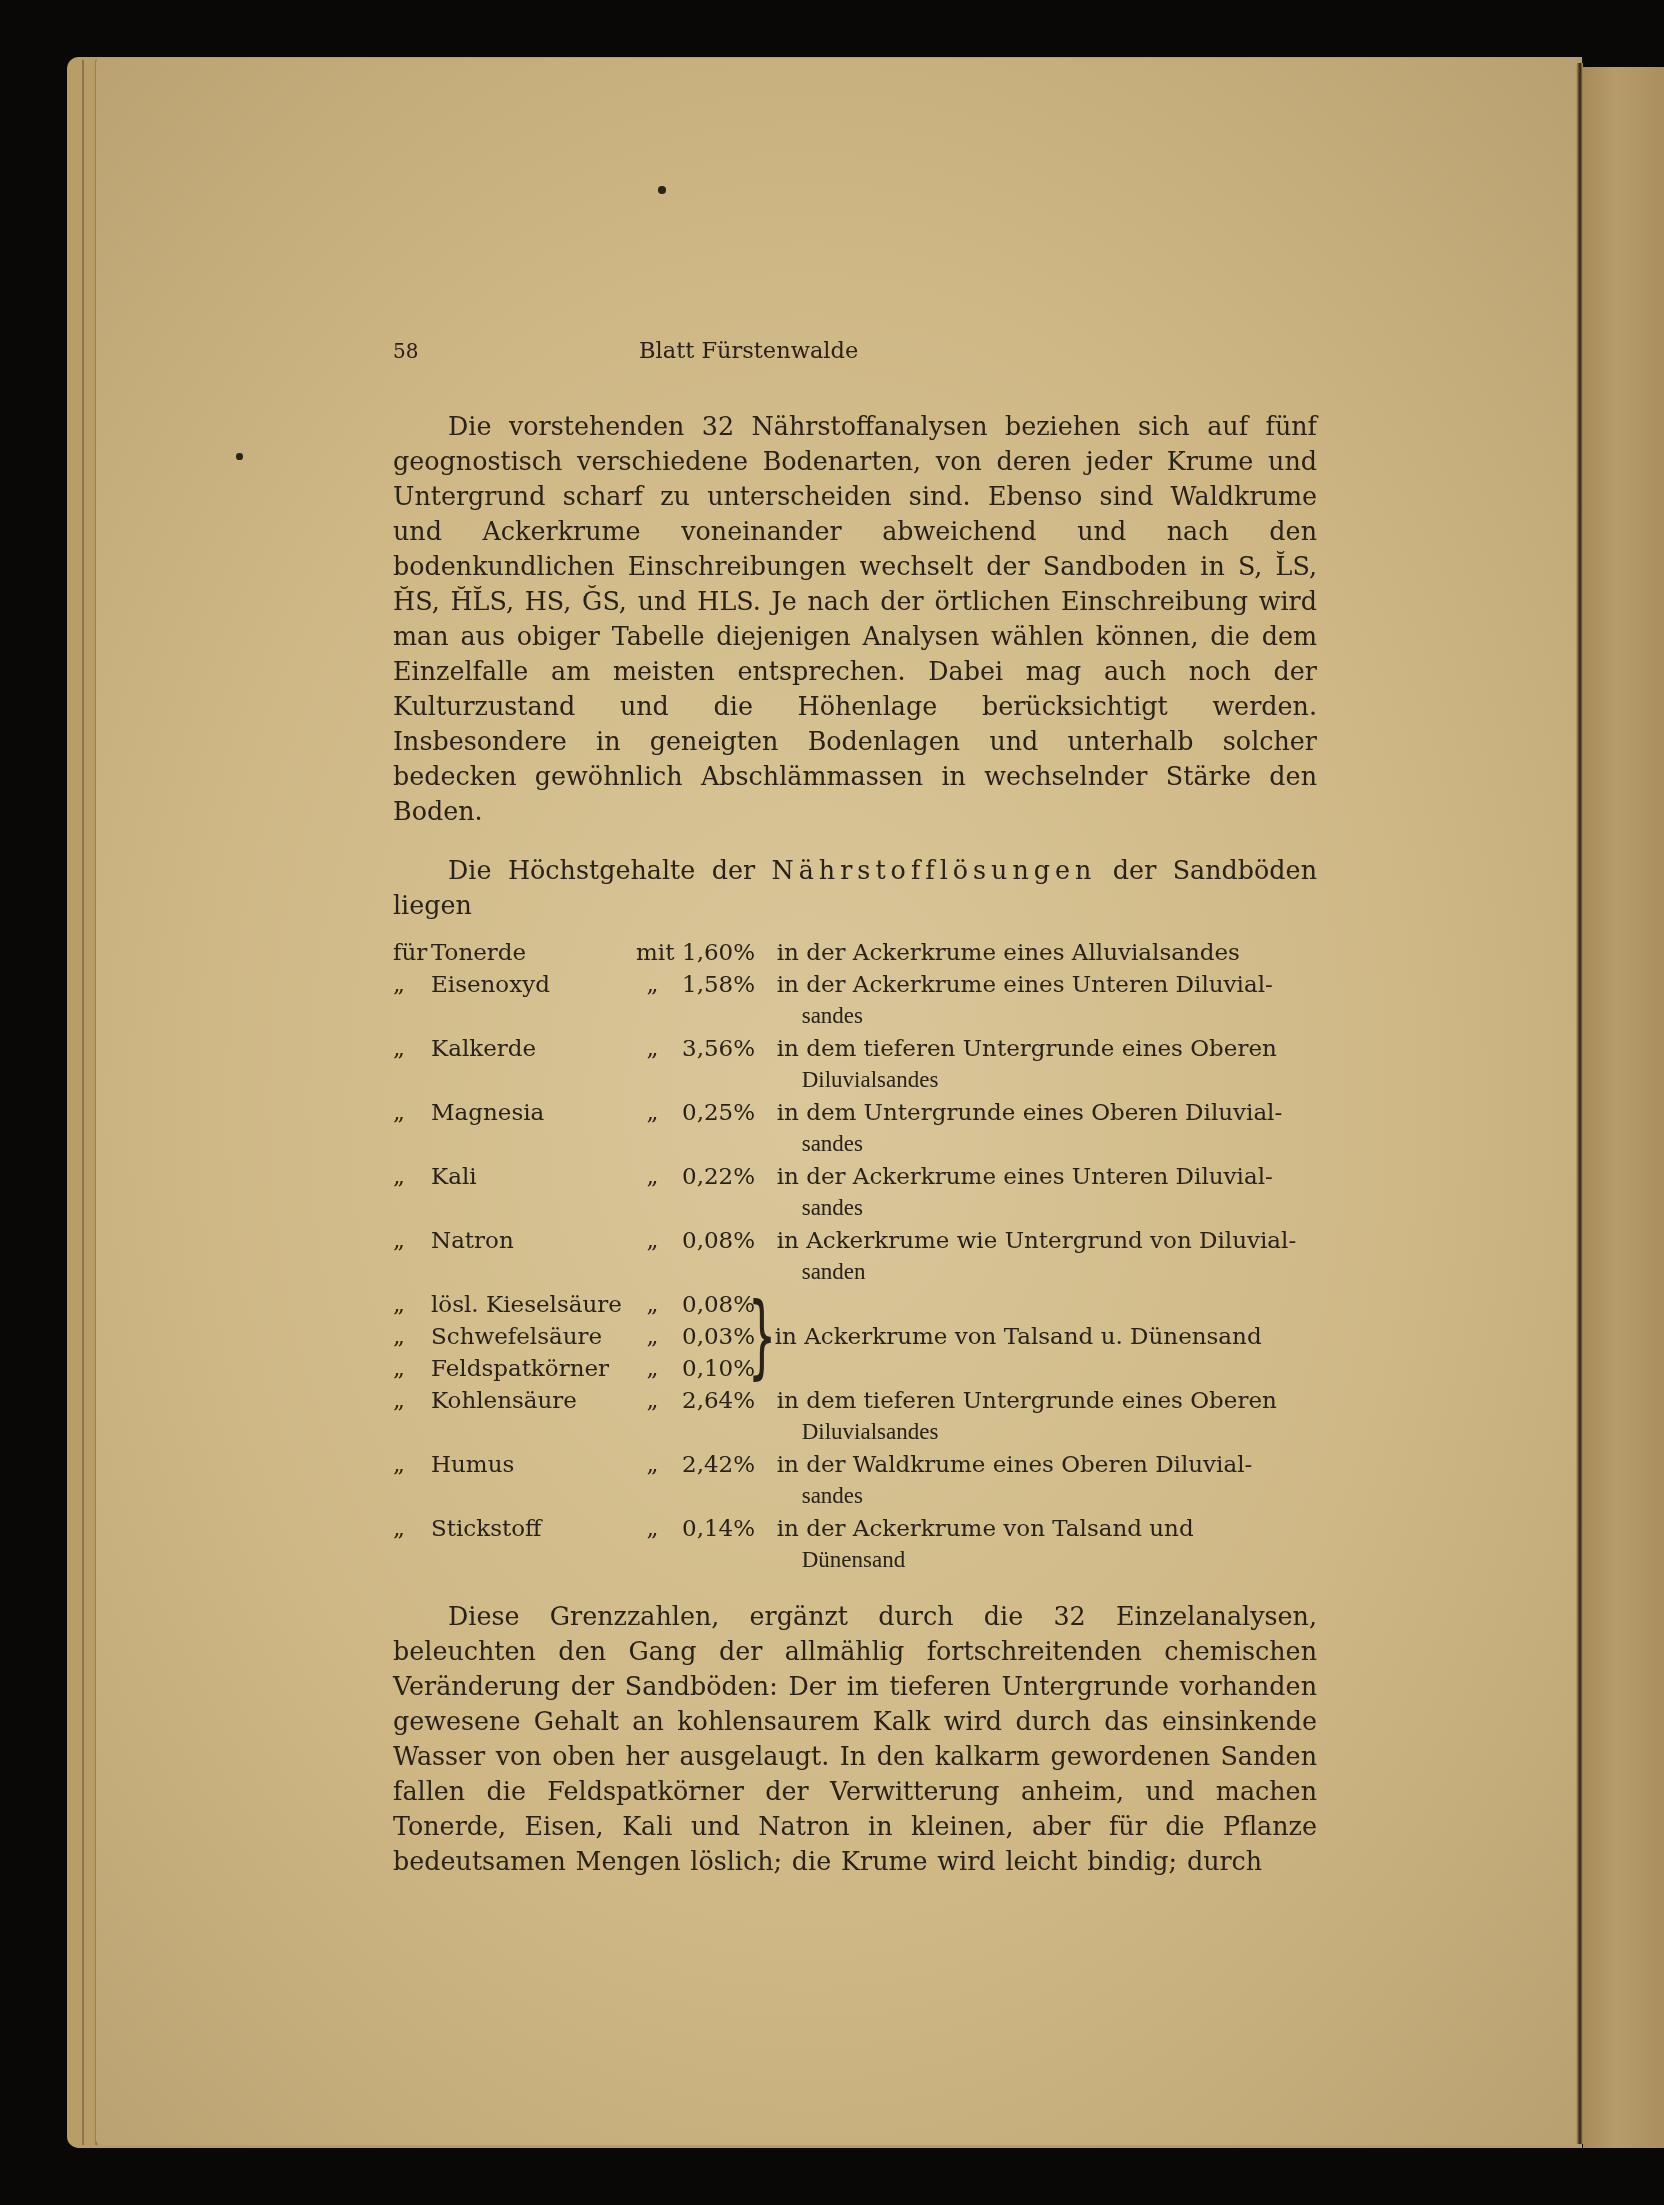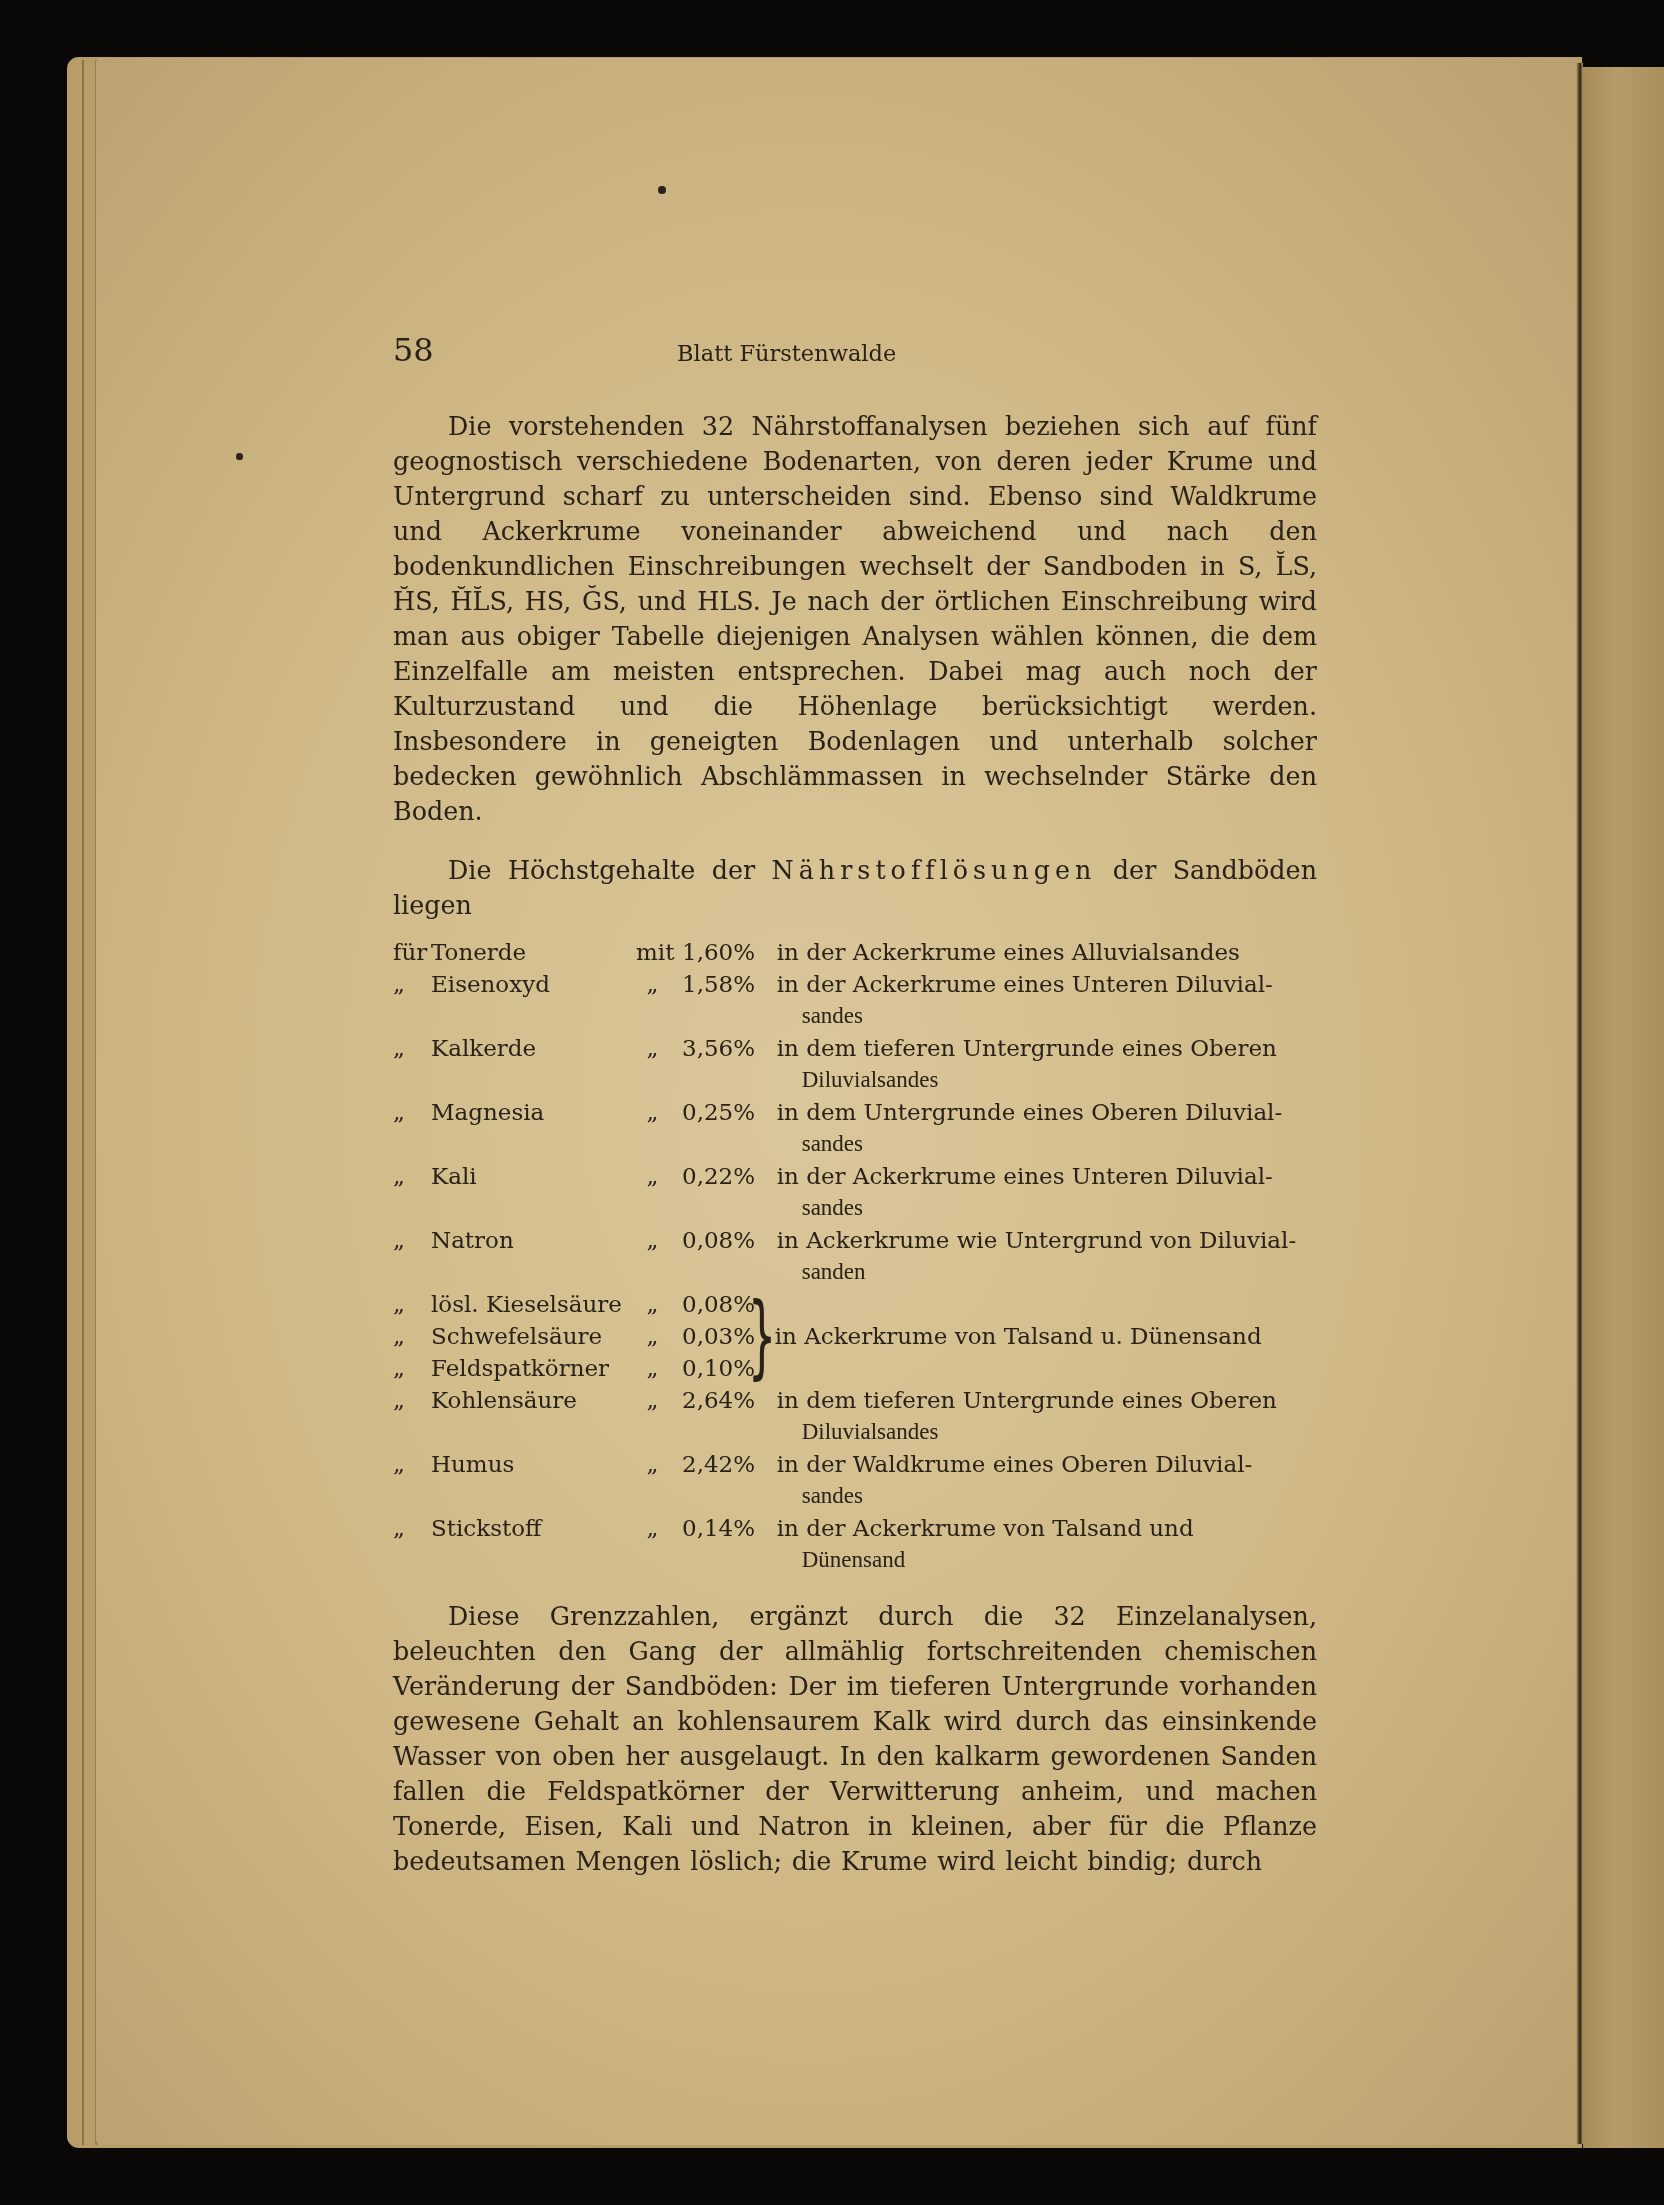--- a/index.html
+++ b/index.html
@@ -28,22 +28,22 @@
     position: absolute; left: 1583px; top: 67px; width: 82px; height: 2081px;
     background: linear-gradient(90deg, #a88b59, #b59c6a 40%, #aa8f5d);
   }
   .smudge { position: absolute; background: #2b231a; border-radius: 50%; }
 
   .text-block {
     position: absolute; left: 393px; top: 333px; width: 924px;
     font-size: 25.4px; line-height: 35px;
   }
   .running-head { display: flex; align-items: baseline; height: 43px; margin-bottom: 33px; }
-  .page-number { font-size: 32px; width: 166px; }
-  .running-title { font-size: 22.5px; margin-left: 118px; }
+  .page-number { font-size: 20px; width: 166px; }
+  .running-title { font-size: 22.5px; margin-left: 80px; }
 
   .para { text-align: justify; text-indent: 55px; margin: 0; word-spacing: 1.7px; }
   .para + .para { margin-top: 24px; }
   .spaced { letter-spacing: 5px; }
   .lead-in { margin-top: 15px; }
 
   .table { margin-top: 13.3px; font-size: 23px; line-height: 32px; }
   .row { display: grid; grid-template-columns: 235px 38px 75px 1fr; margin-bottom: 0; gap: 8px; }
   .cell-name { white-space: nowrap; }
   .ditto { display: inline-block; width: 38px; text-align: left; }

